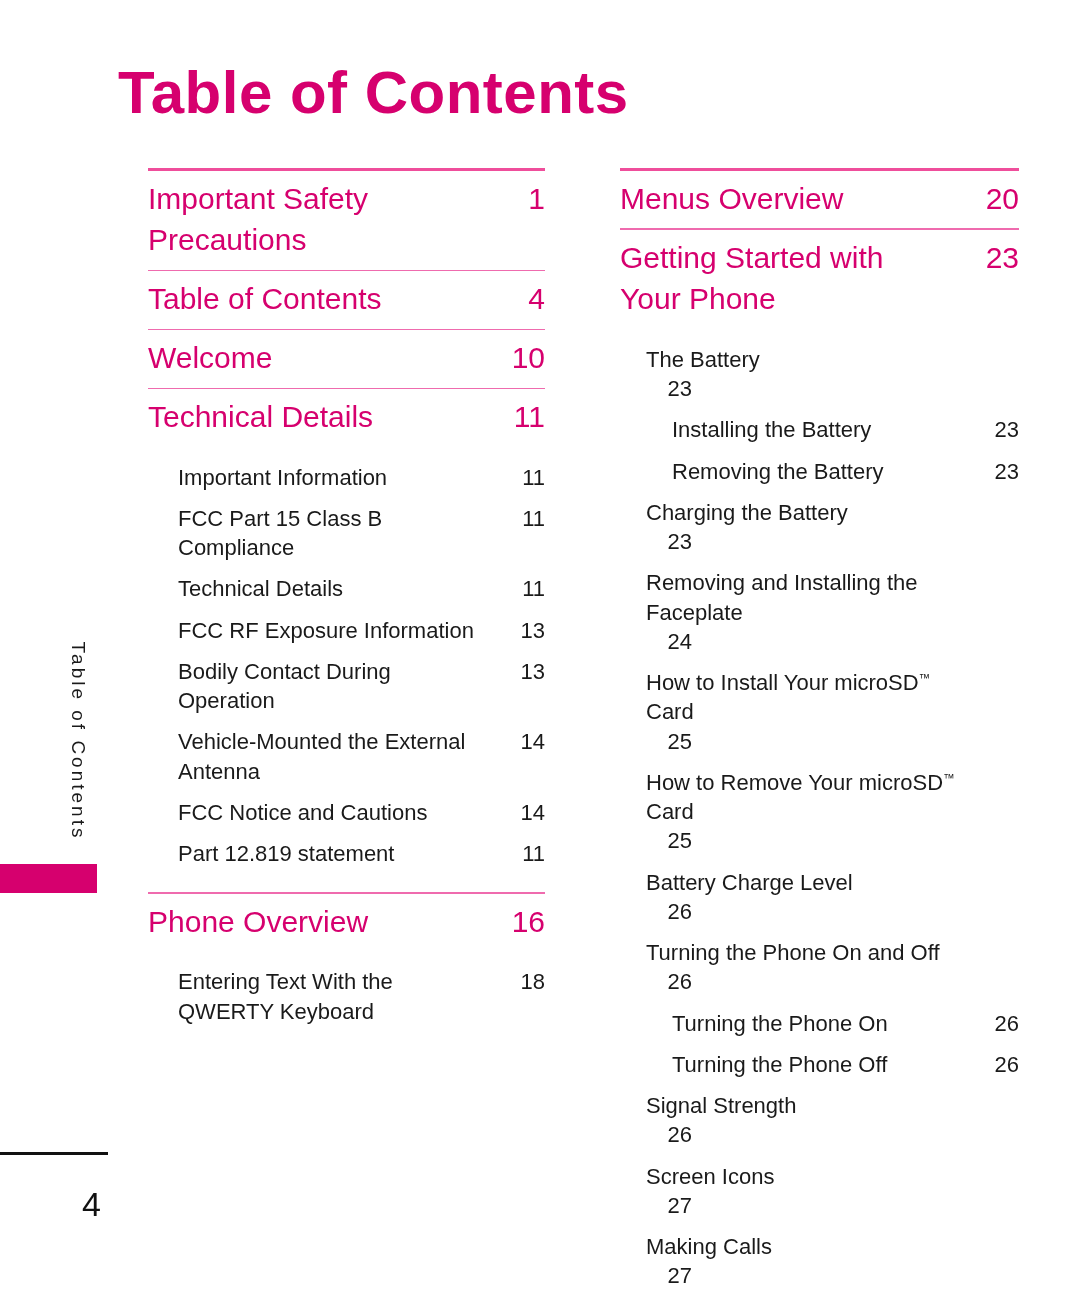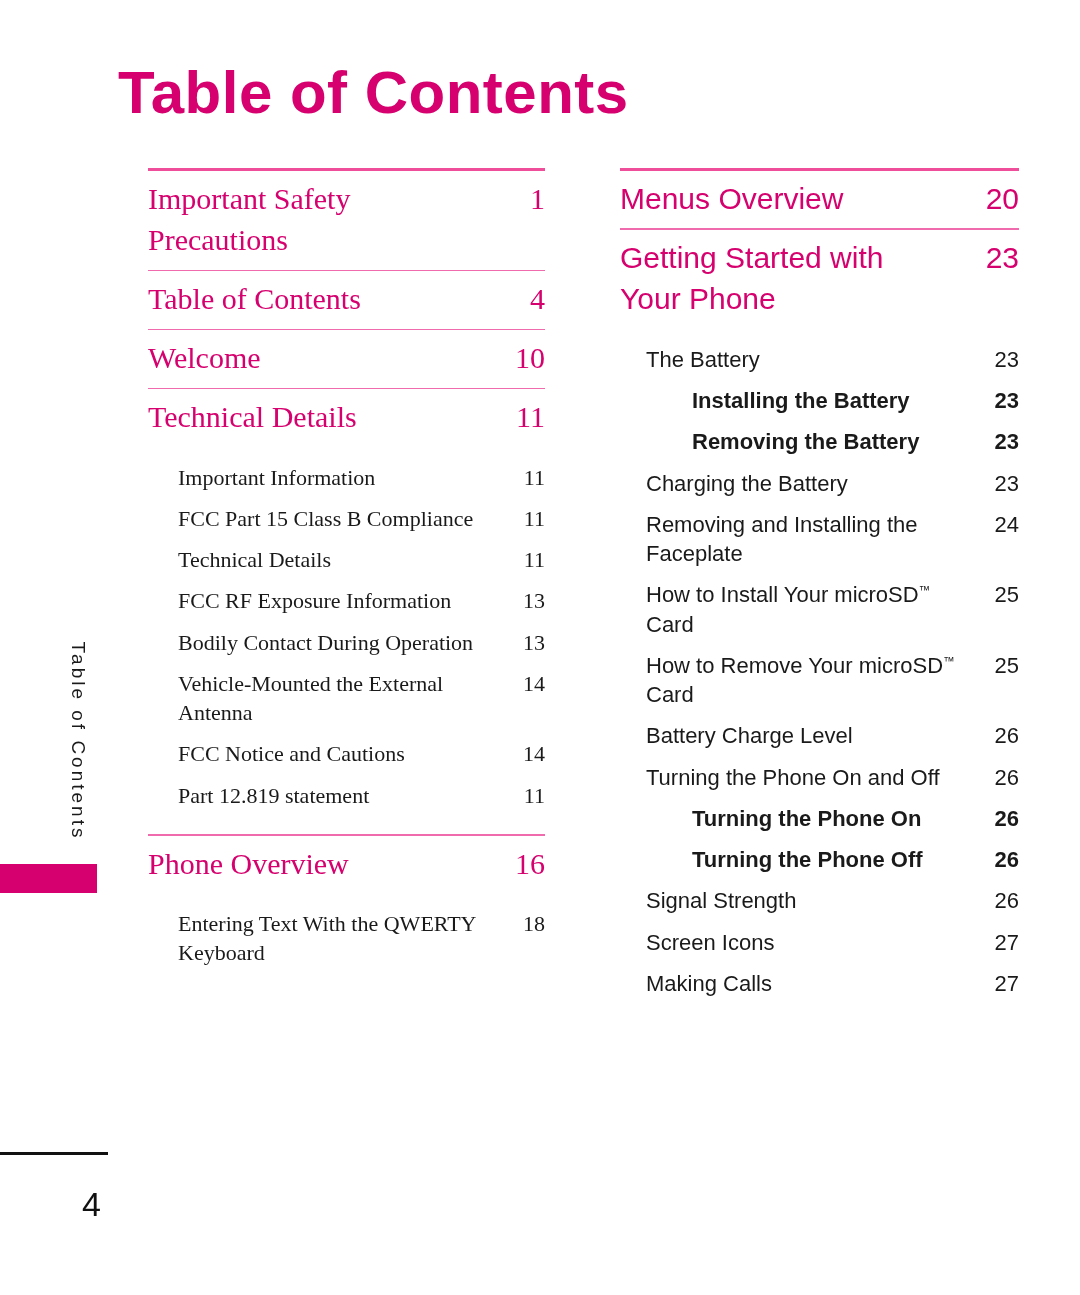--- a/index.html
+++ b/index.html
@@ -54,21 +54,21 @@
   .columns {
     position: absolute;
     left: 0;
     top: 168px;
     width: 1080px;
   }
   .col {
     position: absolute;
     top: 0;
   }
-  .col-left  { left: 148px; width: 397px; font-family: Liberation Serif, serif; }
+  .col-left  { left: 148px; width: 397px; }
   .col-right { left: 620px; width: 399px; }
 
   
   .rule-thick {
     height: 3px;
     background: #ef4e9b;
     margin: 0;
   }
   .rule-thin {
     height: 1.6px;
@@ -116,22 +116,22 @@
     color: #1a1a1a;
     font-size: 22px;
     line-height: 1.33;
     padding: 6px 0 6px 0;
     margin-left: 54px;
   }
   .entry.sub2 .label { max-width: 276px; }
   .entry.sub2 .pageno { min-width: 36px; }
 
   
-  .col-right .entry.sub1 { margin-left: 26px; }
-  .col-right .entry.sub2 { margin-left: 72px; font-weight: bold; }
+  .col-right .entry.sub1 { margin-left: 26px; flex-direction: column; }
+  .col-right .entry.sub2 { margin-left: 52px; }
   .col-right .entry.sub1 .label,
   .col-right .entry.sub2 .label { max-width: 310px; }
 
   .gap-sm { height: 10px; }
   .gap-md { height: 18px; }
 
   sup.tm {
     font-size: 0.52em;
     vertical-align: super;
     line-height: 0;

